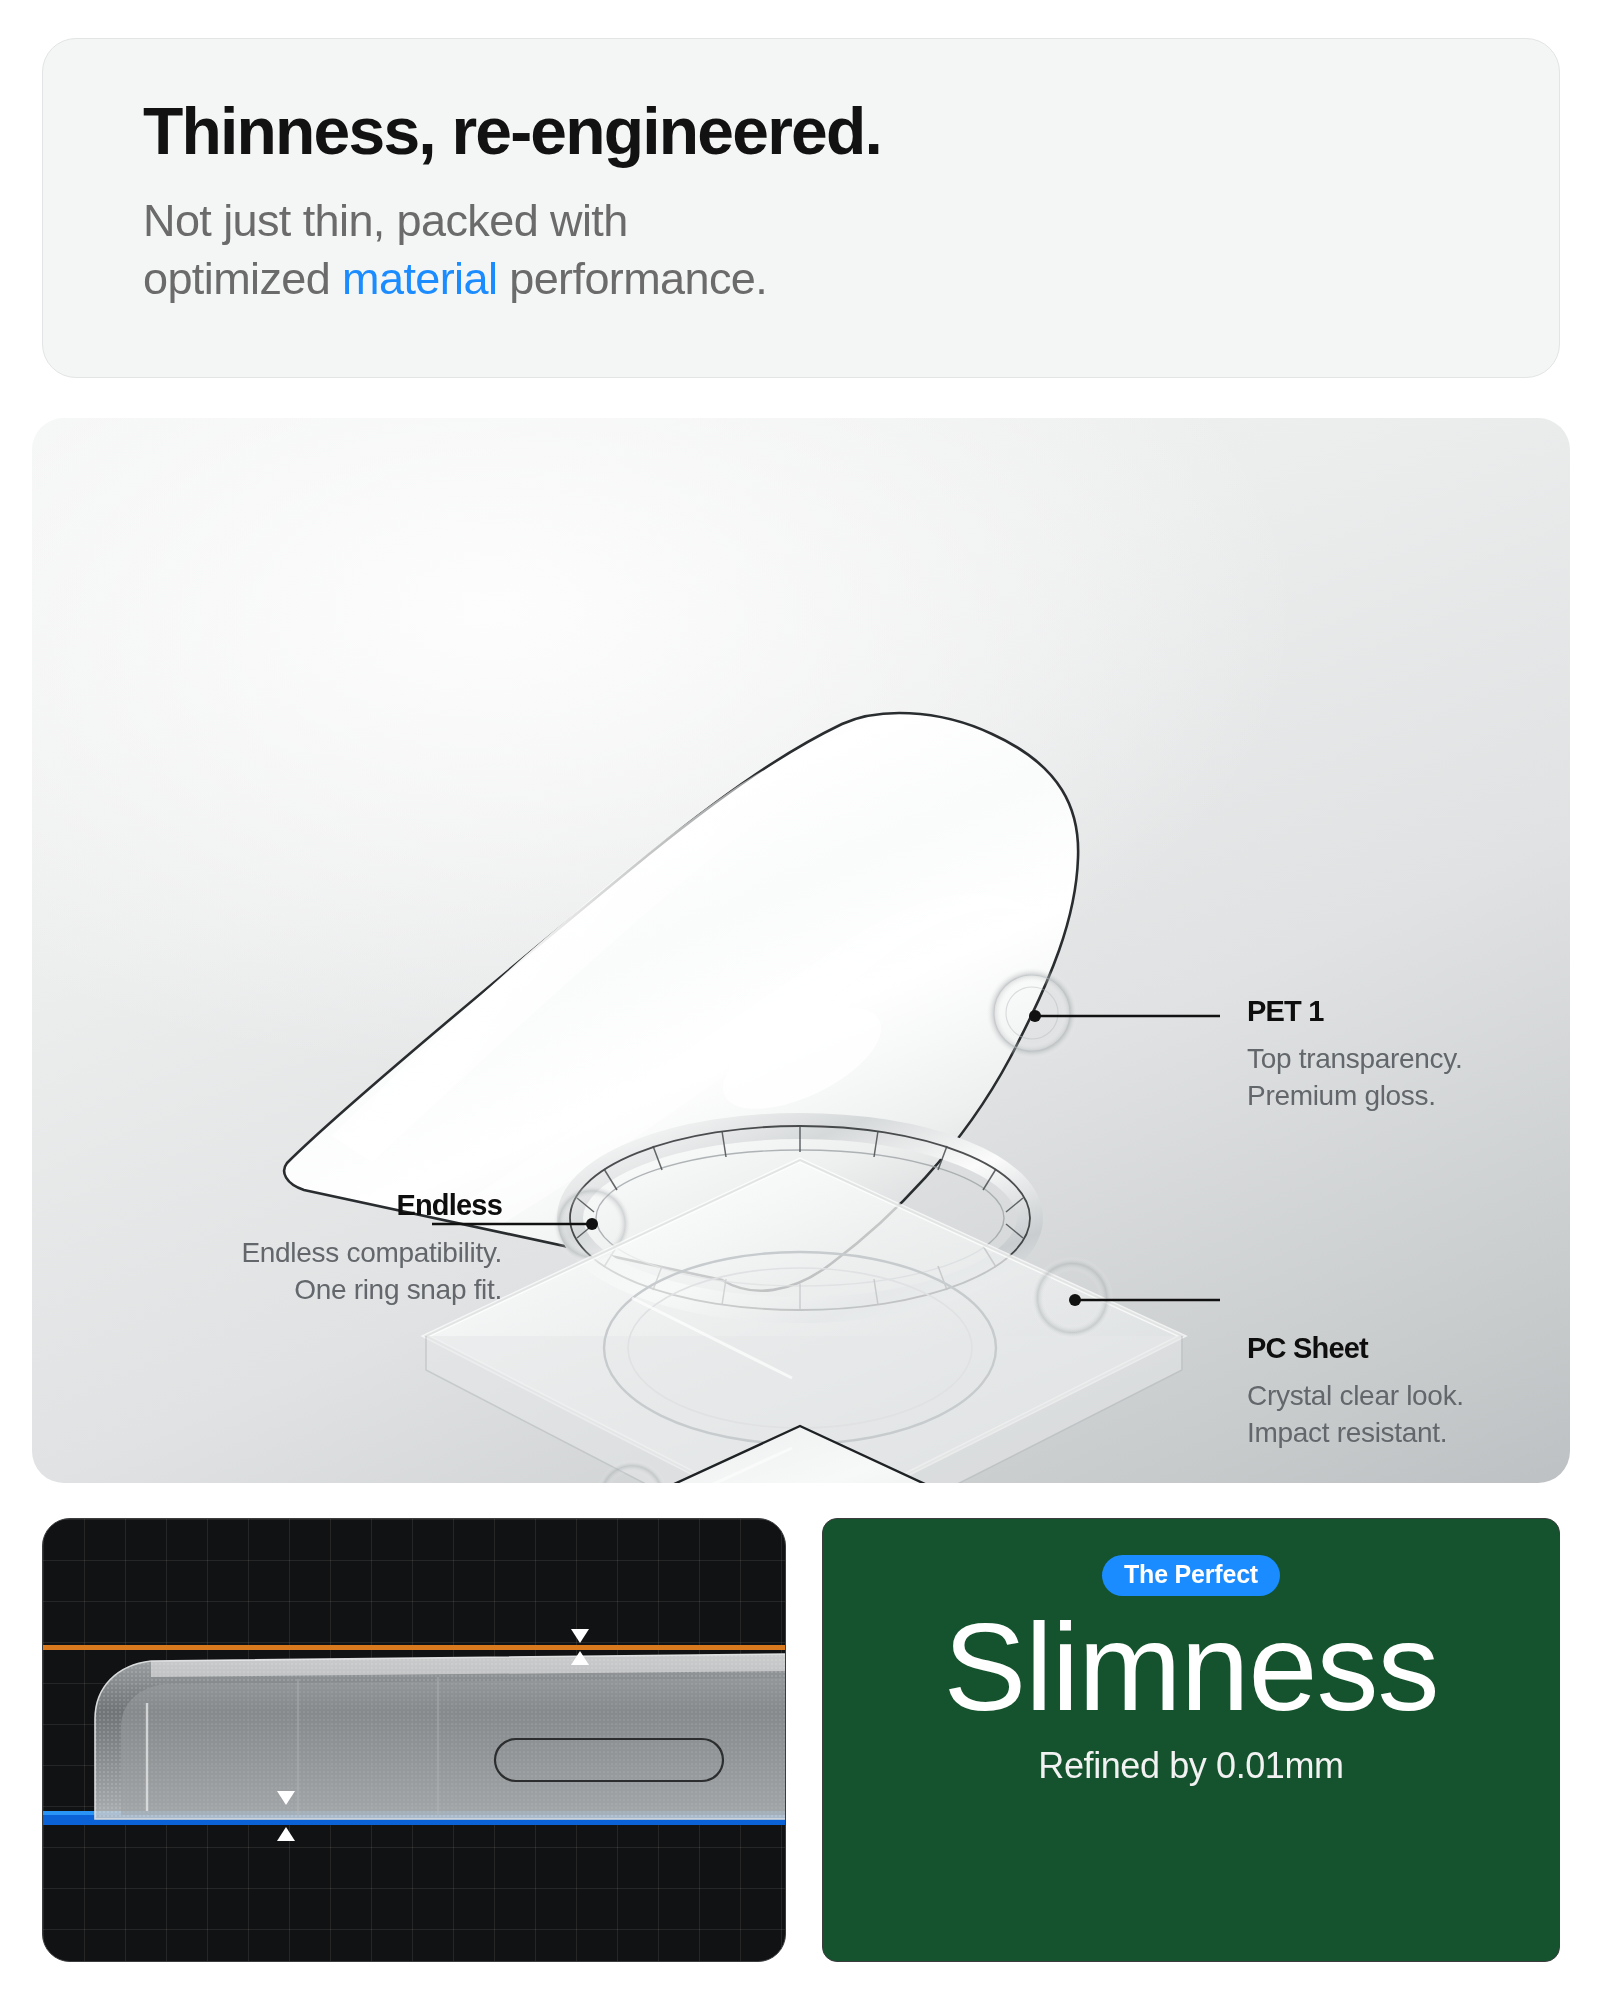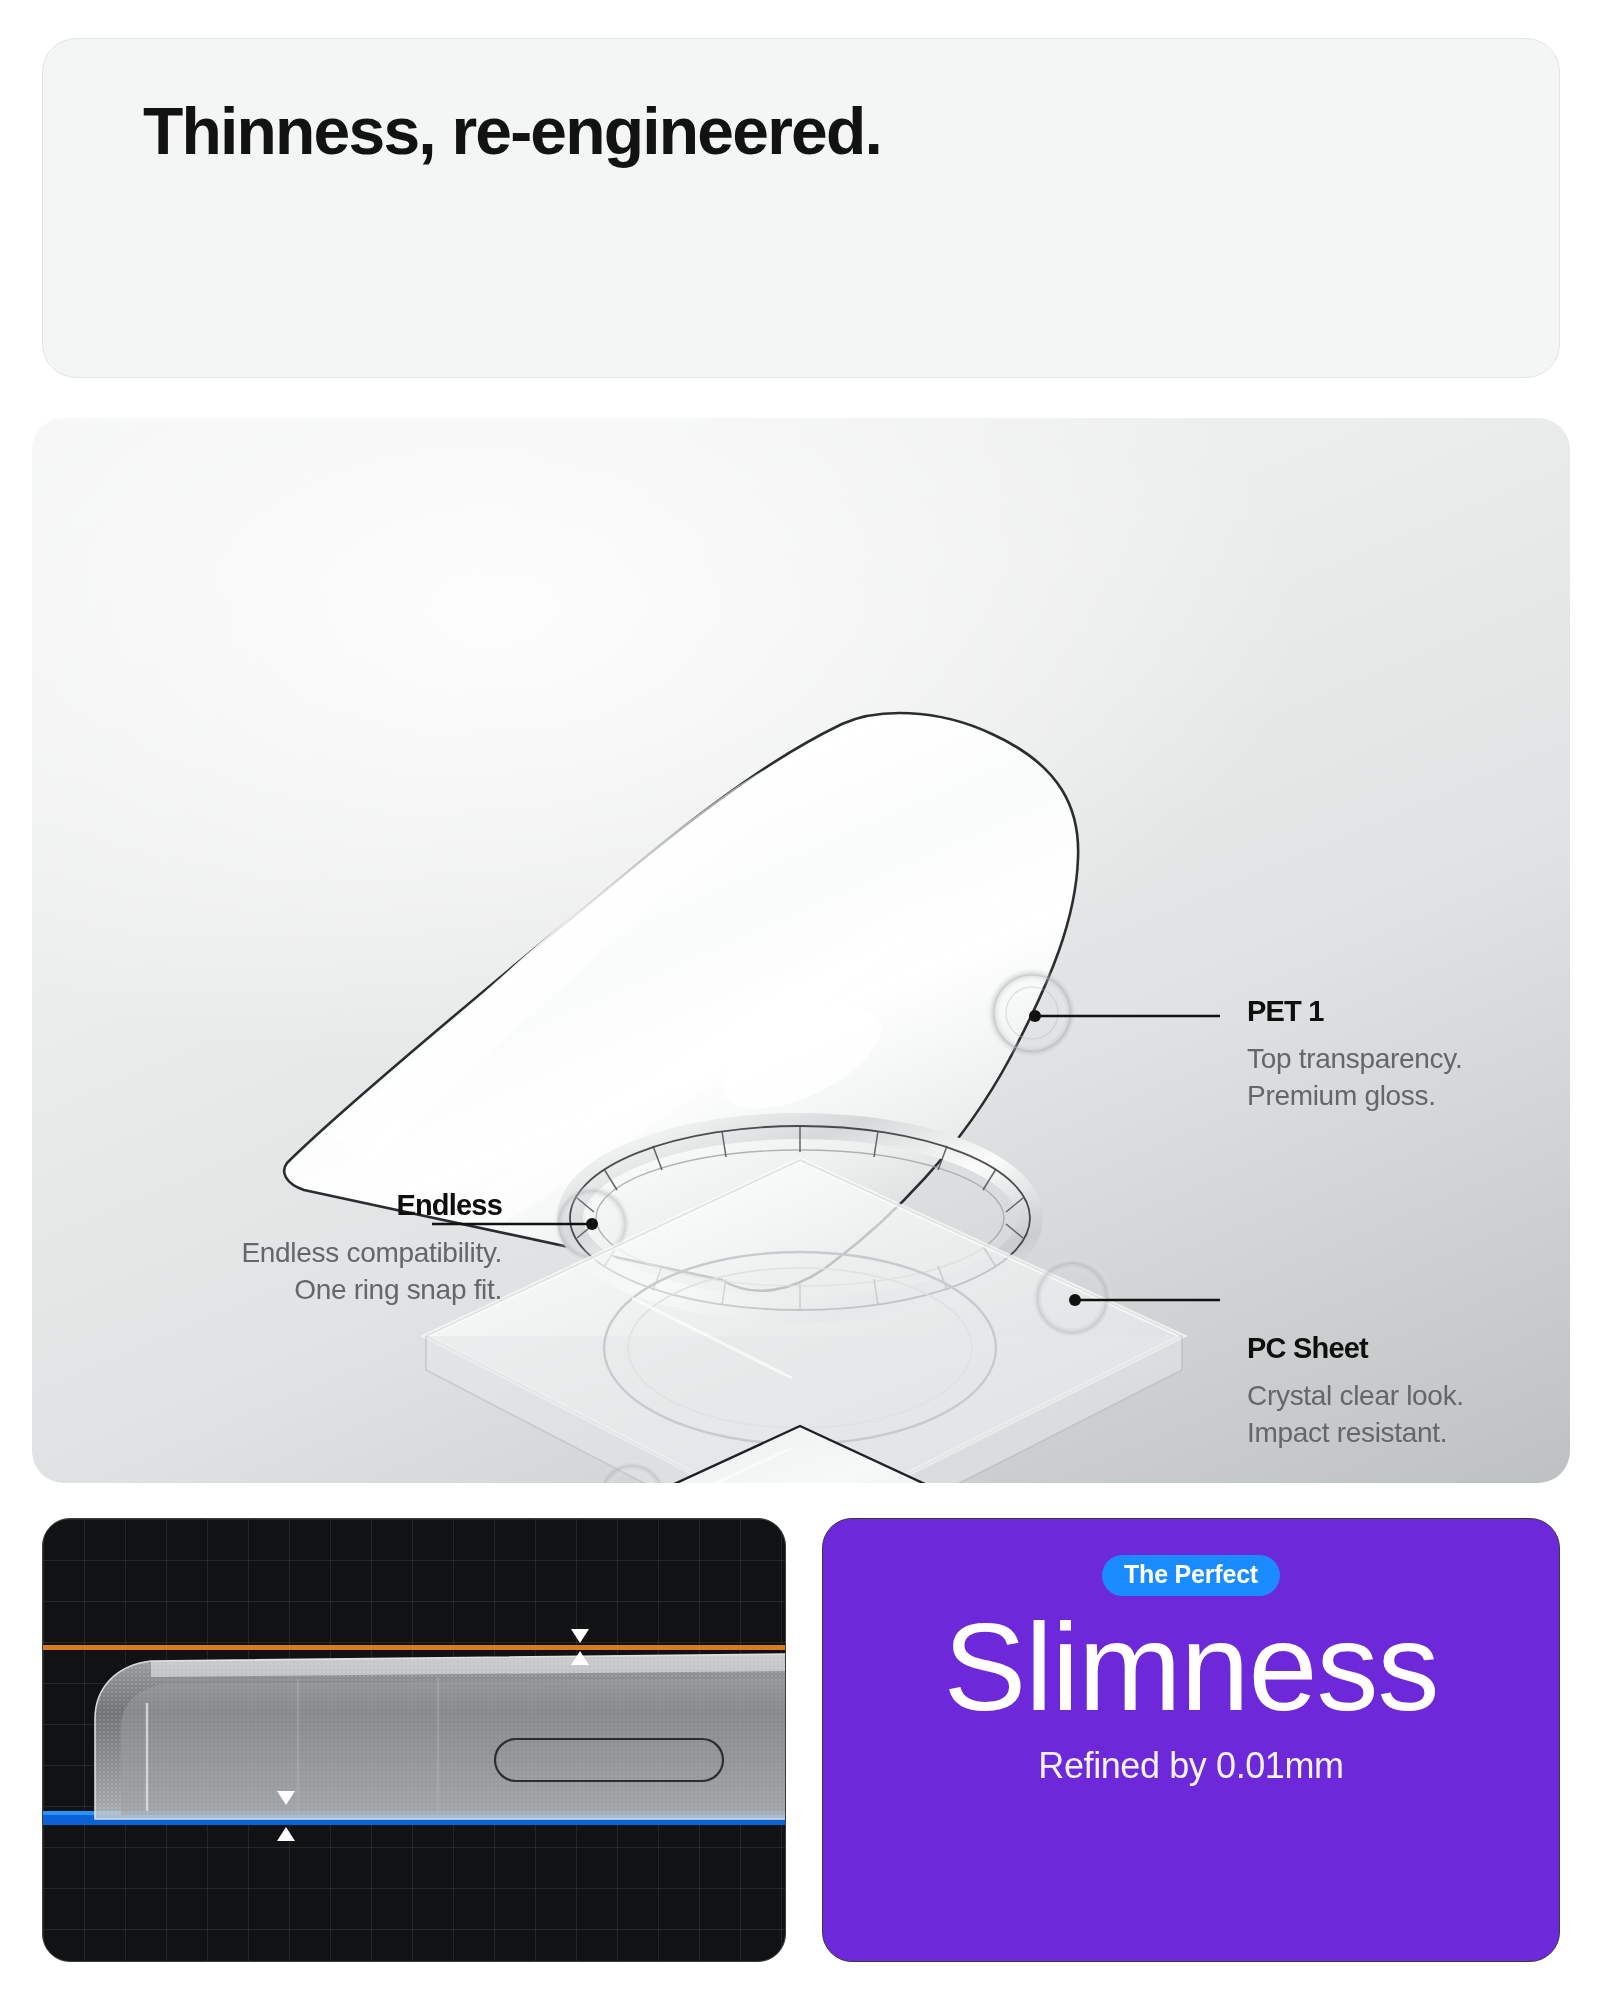--- a/index.html
+++ b/index.html
@@ -112,22 +112,22 @@
     background-size: 41px 41px;
   }
   .section-svg { position: absolute; left: 0; top: 0; width: 744px; height: 444px; }
 
   .bottom-right {
     position: absolute;
     left: 822px;
     top: 1518px;
     width: 738px;
     height: 444px;
-    border-radius: 30px;
-    background: #6d28d9;
+    border-radius: 15px;
+    background: #14532d;
     border: 1.5px solid #3a3c3e;
     text-align: center;
     padding-top: 36px;
   }
   .badge {
     display: inline-block;
     background: #1a8cff;
     color: #ffffff;
     font-size: 25px;
     font-weight: 600;
@@ -153,20 +153,24 @@
     letter-spacing: -0.4px;
   }
 </style>
 </head>
 <body>
 
 <div id="page">
 
   <div class="hero-card">
     <div class="hero-title">Thinness, re-engineered.</div>
+    <div class="hero-sub">
+      <span>Not just thin, packed with</span><br>
+      <span>optimized </span><span class="accent">material</span><span> performance.</span>
+    </div>
   </div>
 
   <div class="diagram-card">
 
     <svg class="stack-svg" viewBox="0 0 1538 1065">
       <defs>
         <linearGradient id="gPet1" x1="0" y1="0" x2="0.6" y2="1">
           <stop offset="0%" stop-color="#c3c6c8"></stop>
           <stop offset="18%" stop-color="#e7e9ea"></stop>
           <stop offset="34%" stop-color="#ffffff"></stop>

